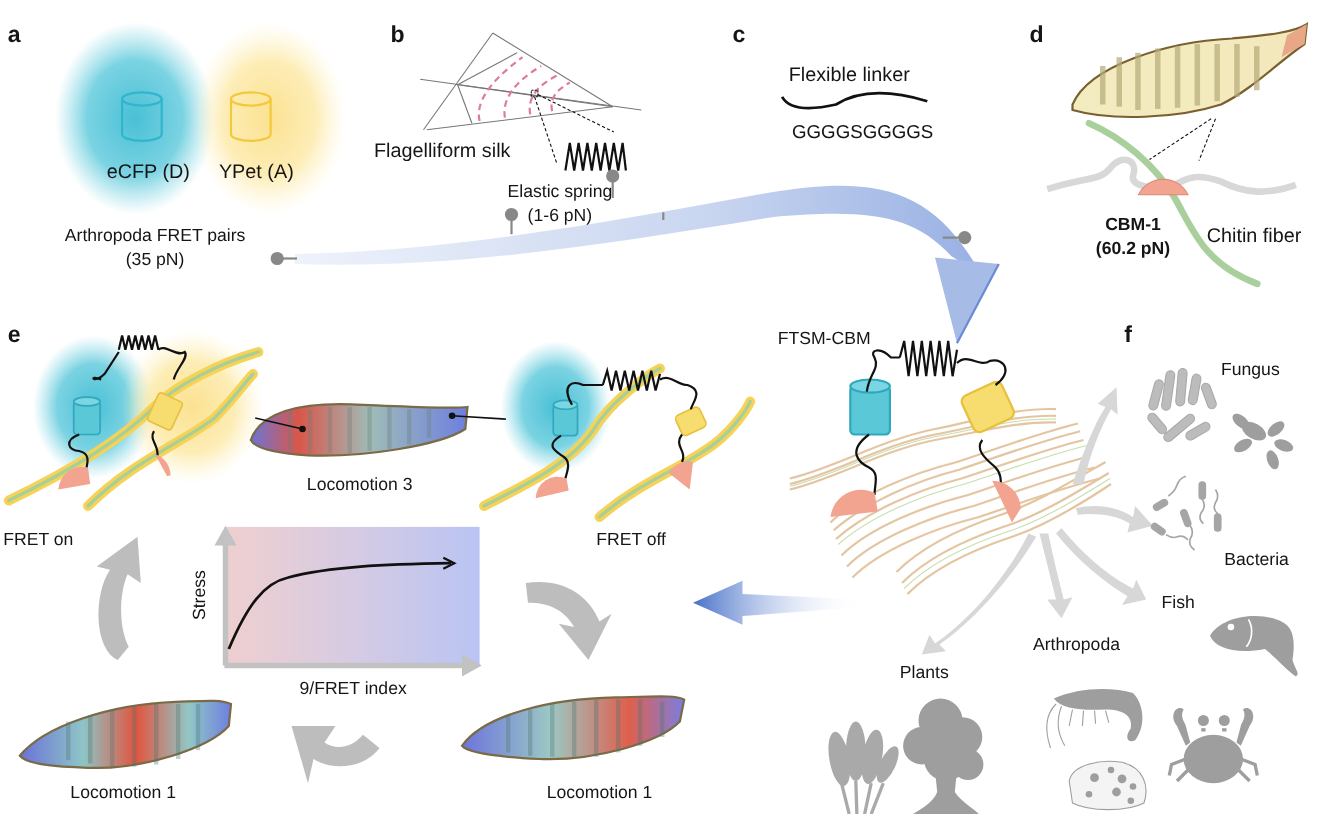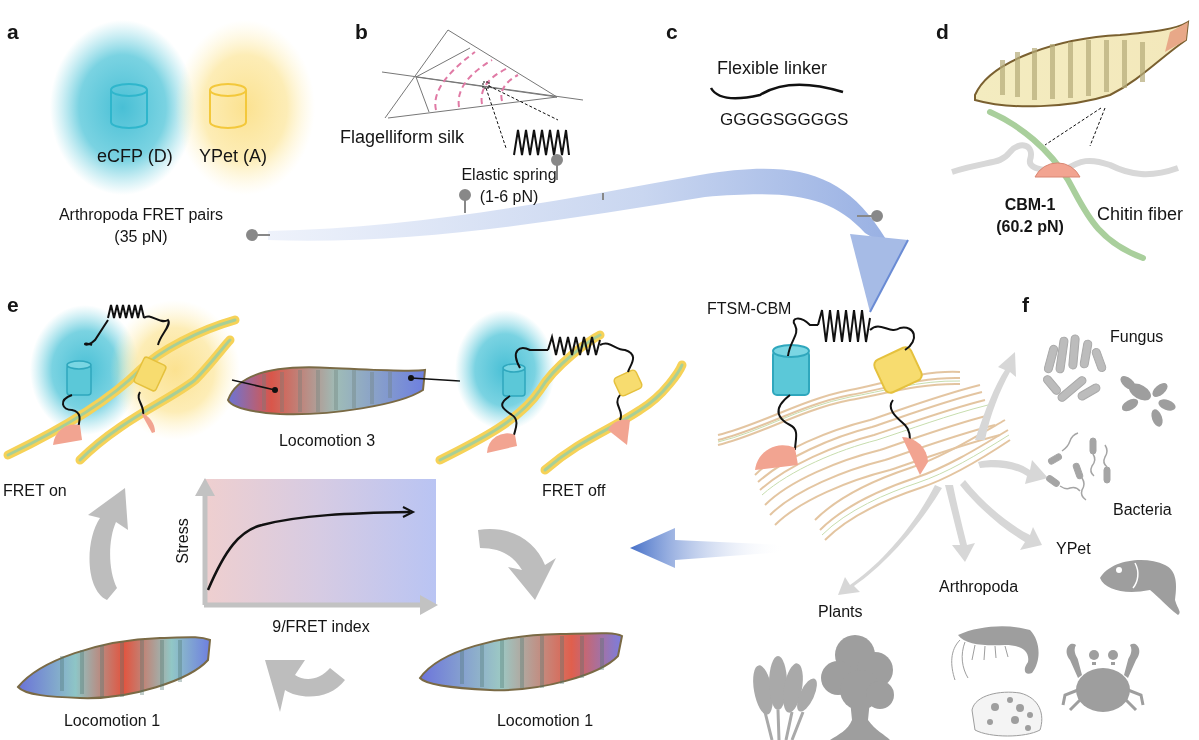--- a/index.html
+++ b/index.html
@@ -415,15 +415,15 @@
 <div class="lbl t16 center" style="left:112px;top:712px;">Locomotion 1</div>
 <div class="lbl t16 center" style="left:545px;top:712px;">Locomotion 1</div>
 <div class="lbl t16" style="left:160px;top:532px;transform:rotate(-90deg);transform-origin:center;">Stress</div>
 <div class="lbl t16 center" style="left:321px;top:618px;">9/FRET index</div>
 
 <div class="lbl t16" style="left:707px;top:300px;text-align:right;">FTSM-CBM</div>
 
 <div class="lbl panel-letter" style="left:1022px;top:293px;">f</div>
 <div class="lbl t16" style="left:1082px;top:328px;margin-left:28px;">Fungus</div>
 <div class="lbl t16" style="left:1113px;top:501px;">Bacteria</div>
-<div class="lbl t16" style="left:1056px;top:540px;">YPet</div>
+<div class="lbl t16" style="left:1056px;top:540px;">Fish</div>
 <div class="lbl t16" style="left:939px;top:578px;">Arthropoda</div>
 <div class="lbl t16" style="left:818px;top:603px;">Plants</div>
 
 </body></html>

